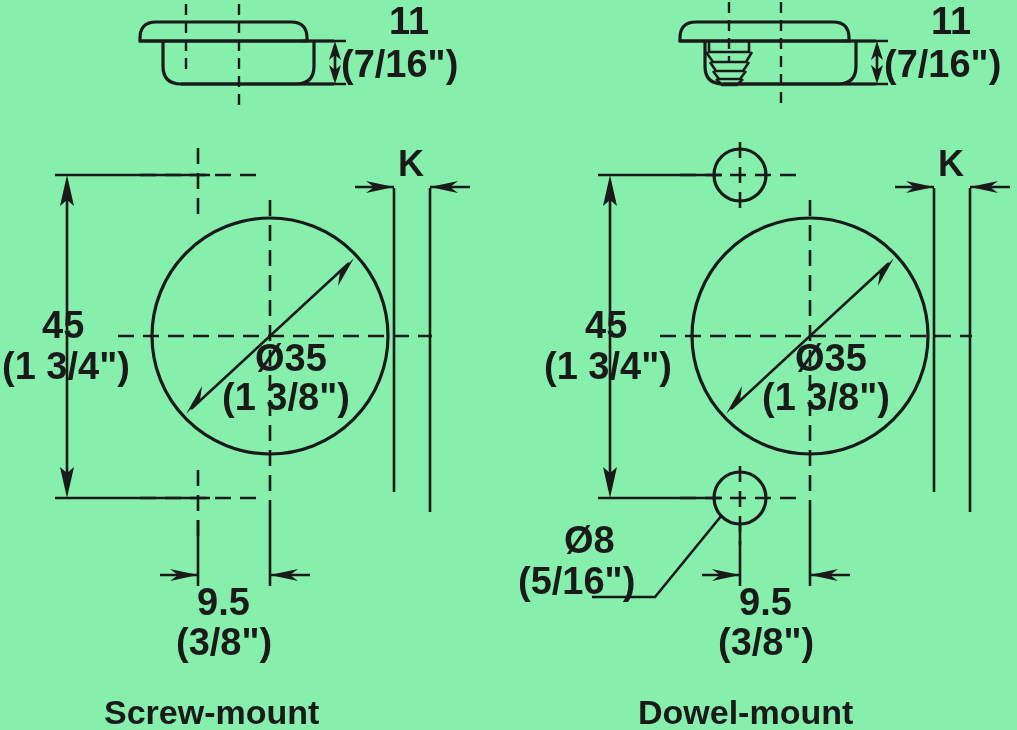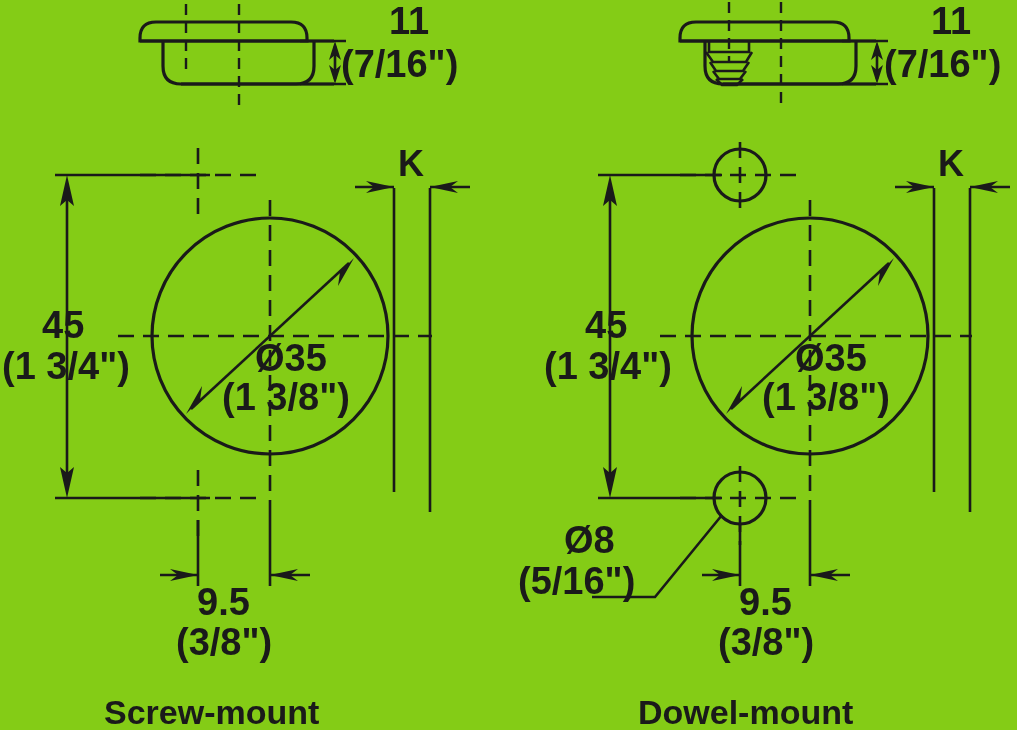--- a/index.html
+++ b/index.html
@@ -2,21 +2,21 @@
 <html><head>
 <meta charset="utf-8">
 <style>
   html,body{margin:0;padding:0;background:#ffffff;}
   body{
     width:1017px;height:730px;
     font-family:"Liberation Sans", sans-serif;
     -webkit-font-smoothing:antialiased;
     overflow:hidden;
   }
-  #stage{position:relative;width:1017px;height:730px;background:#84cc16;}
+  #stage{position:relative;width:1017px;height:730px;background:#86efac;}
   svg{display:block;}
   text{font-family:"Liberation Sans", sans-serif;font-weight:bold;fill:#1a1a1a;}
   .dim-txt{font-size:38px;}
   .cap-txt{font-size:34px;}
   .k-txt{font-size:36px;}
   .ln{stroke:#1a1a1a;fill:none;}
   .med{stroke-width:3.2;}
   .thin{stroke-width:2.6;}
   .center{stroke:#1a1a1a;stroke-width:2.6;fill:none;stroke-dasharray:16 9;}
   .center-s{stroke:#1a1a1a;stroke-width:2.4;fill:none;stroke-dasharray:11 7;}

